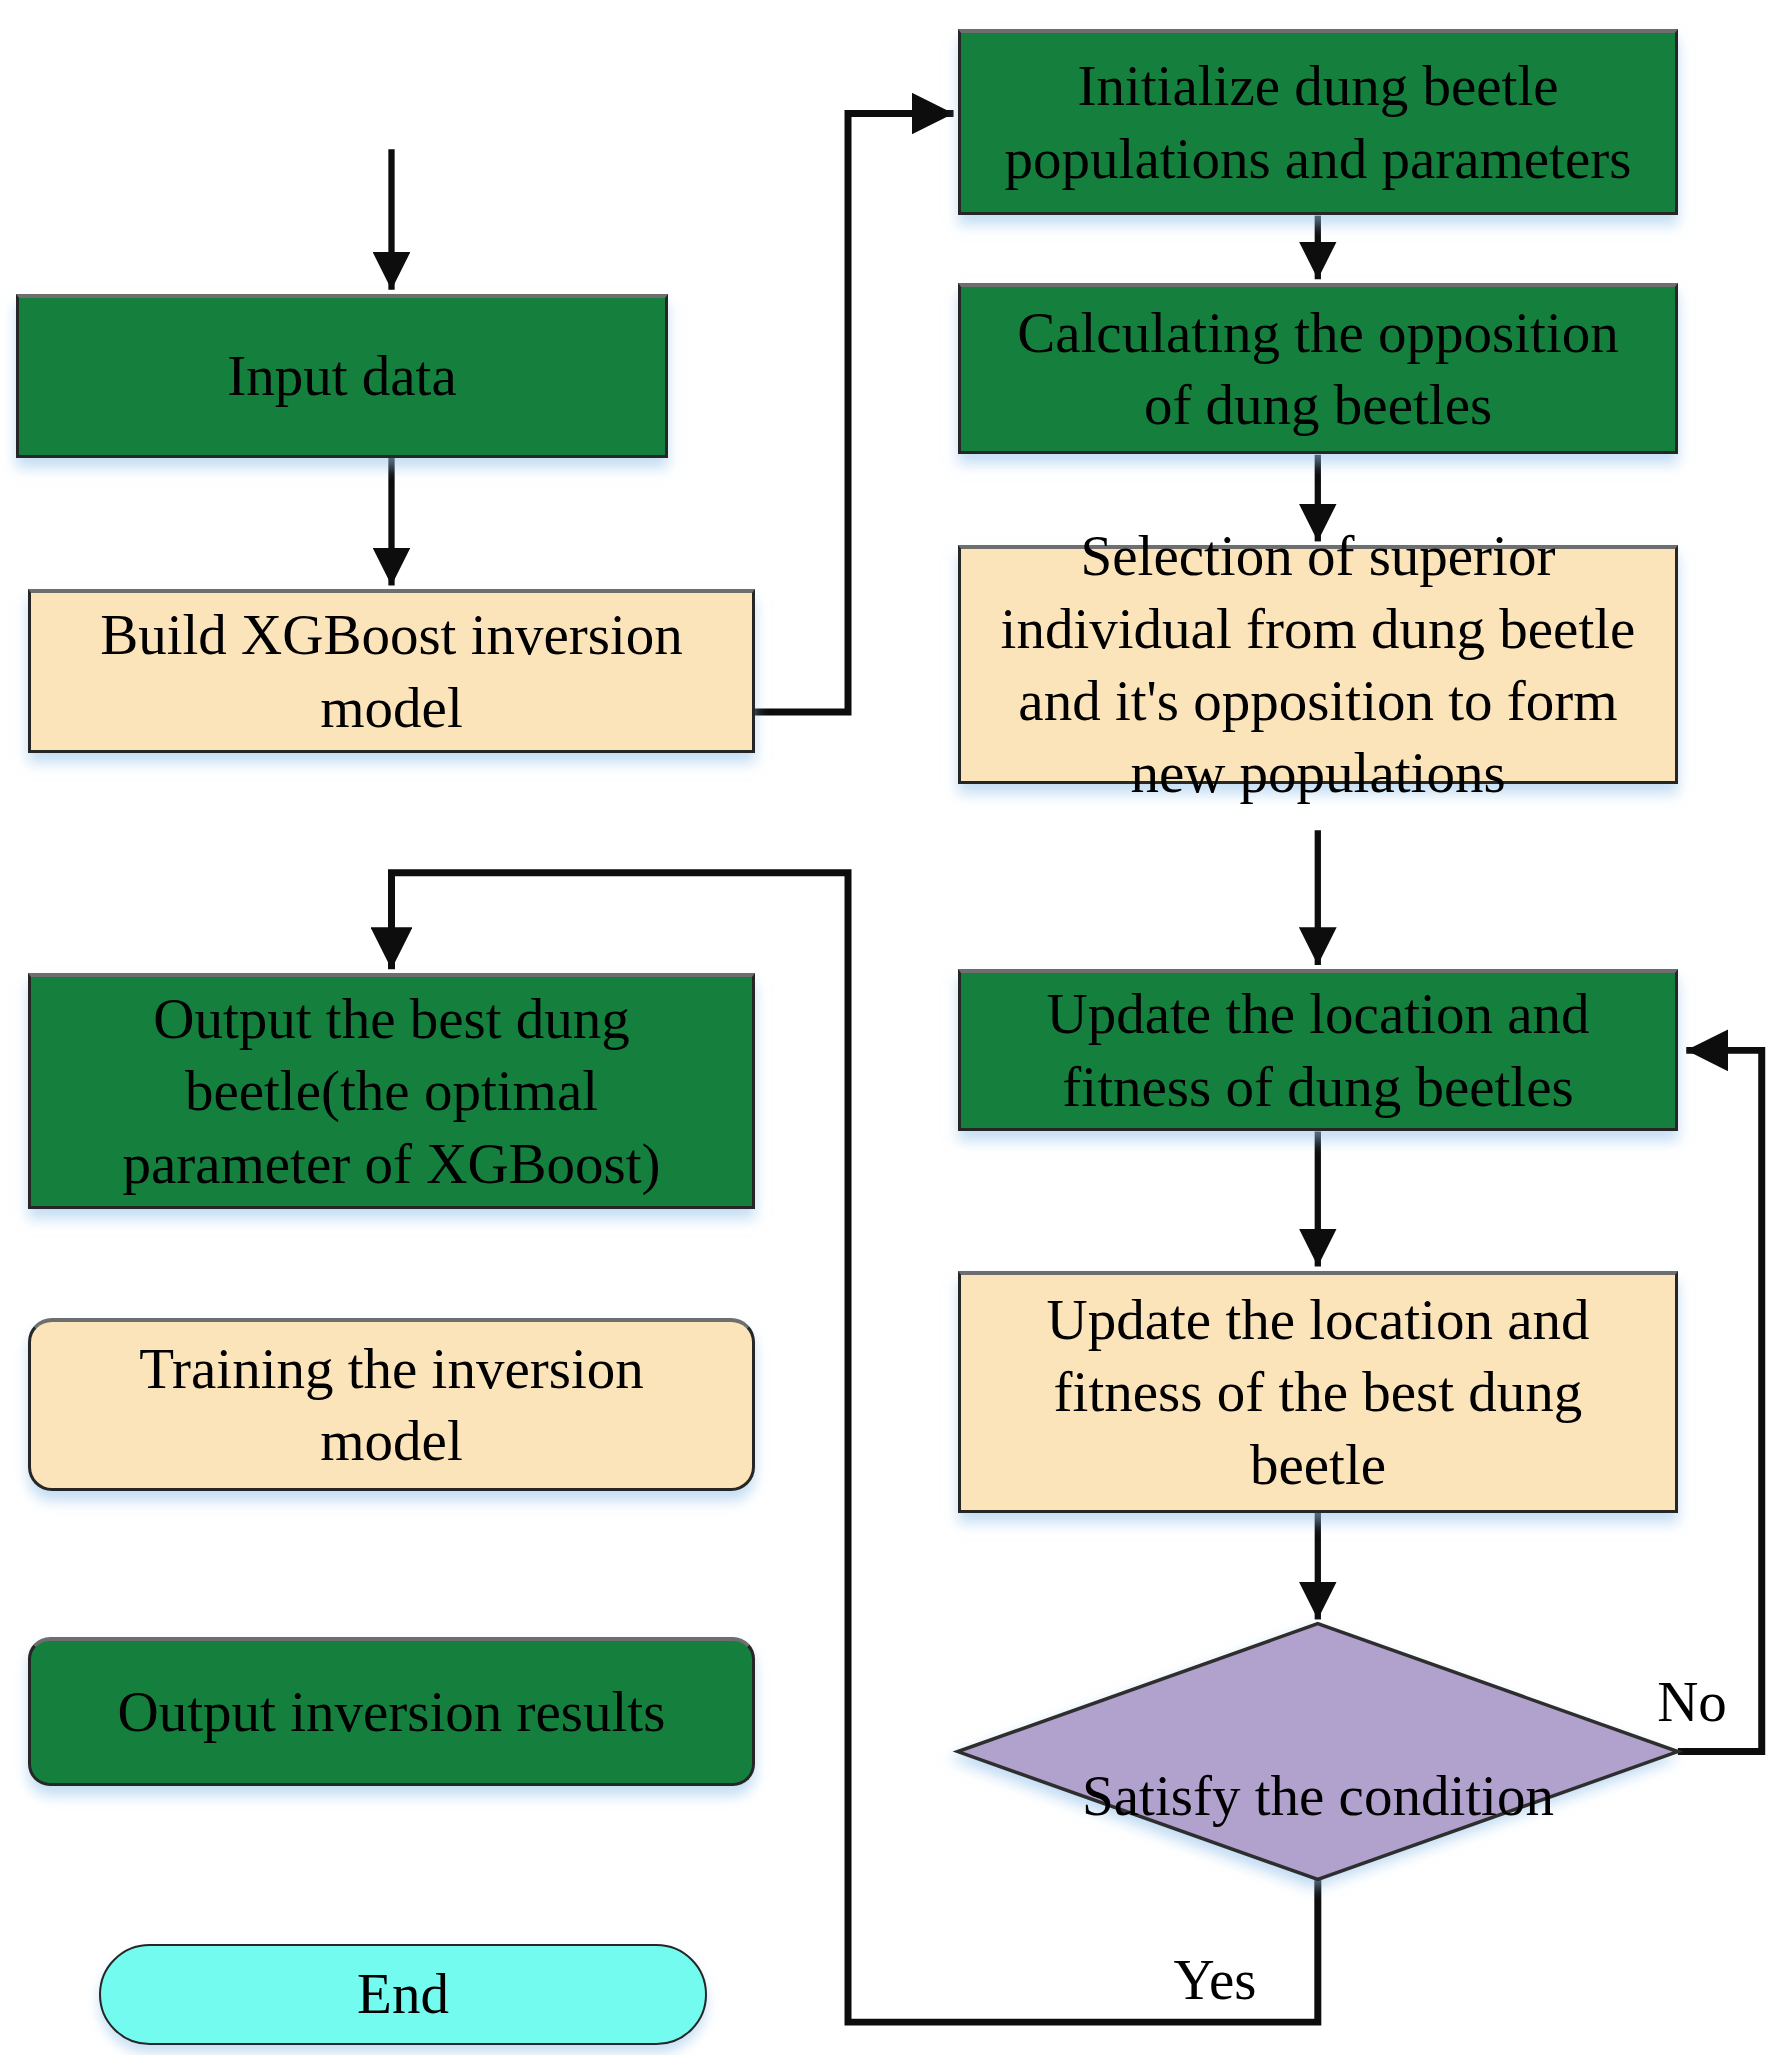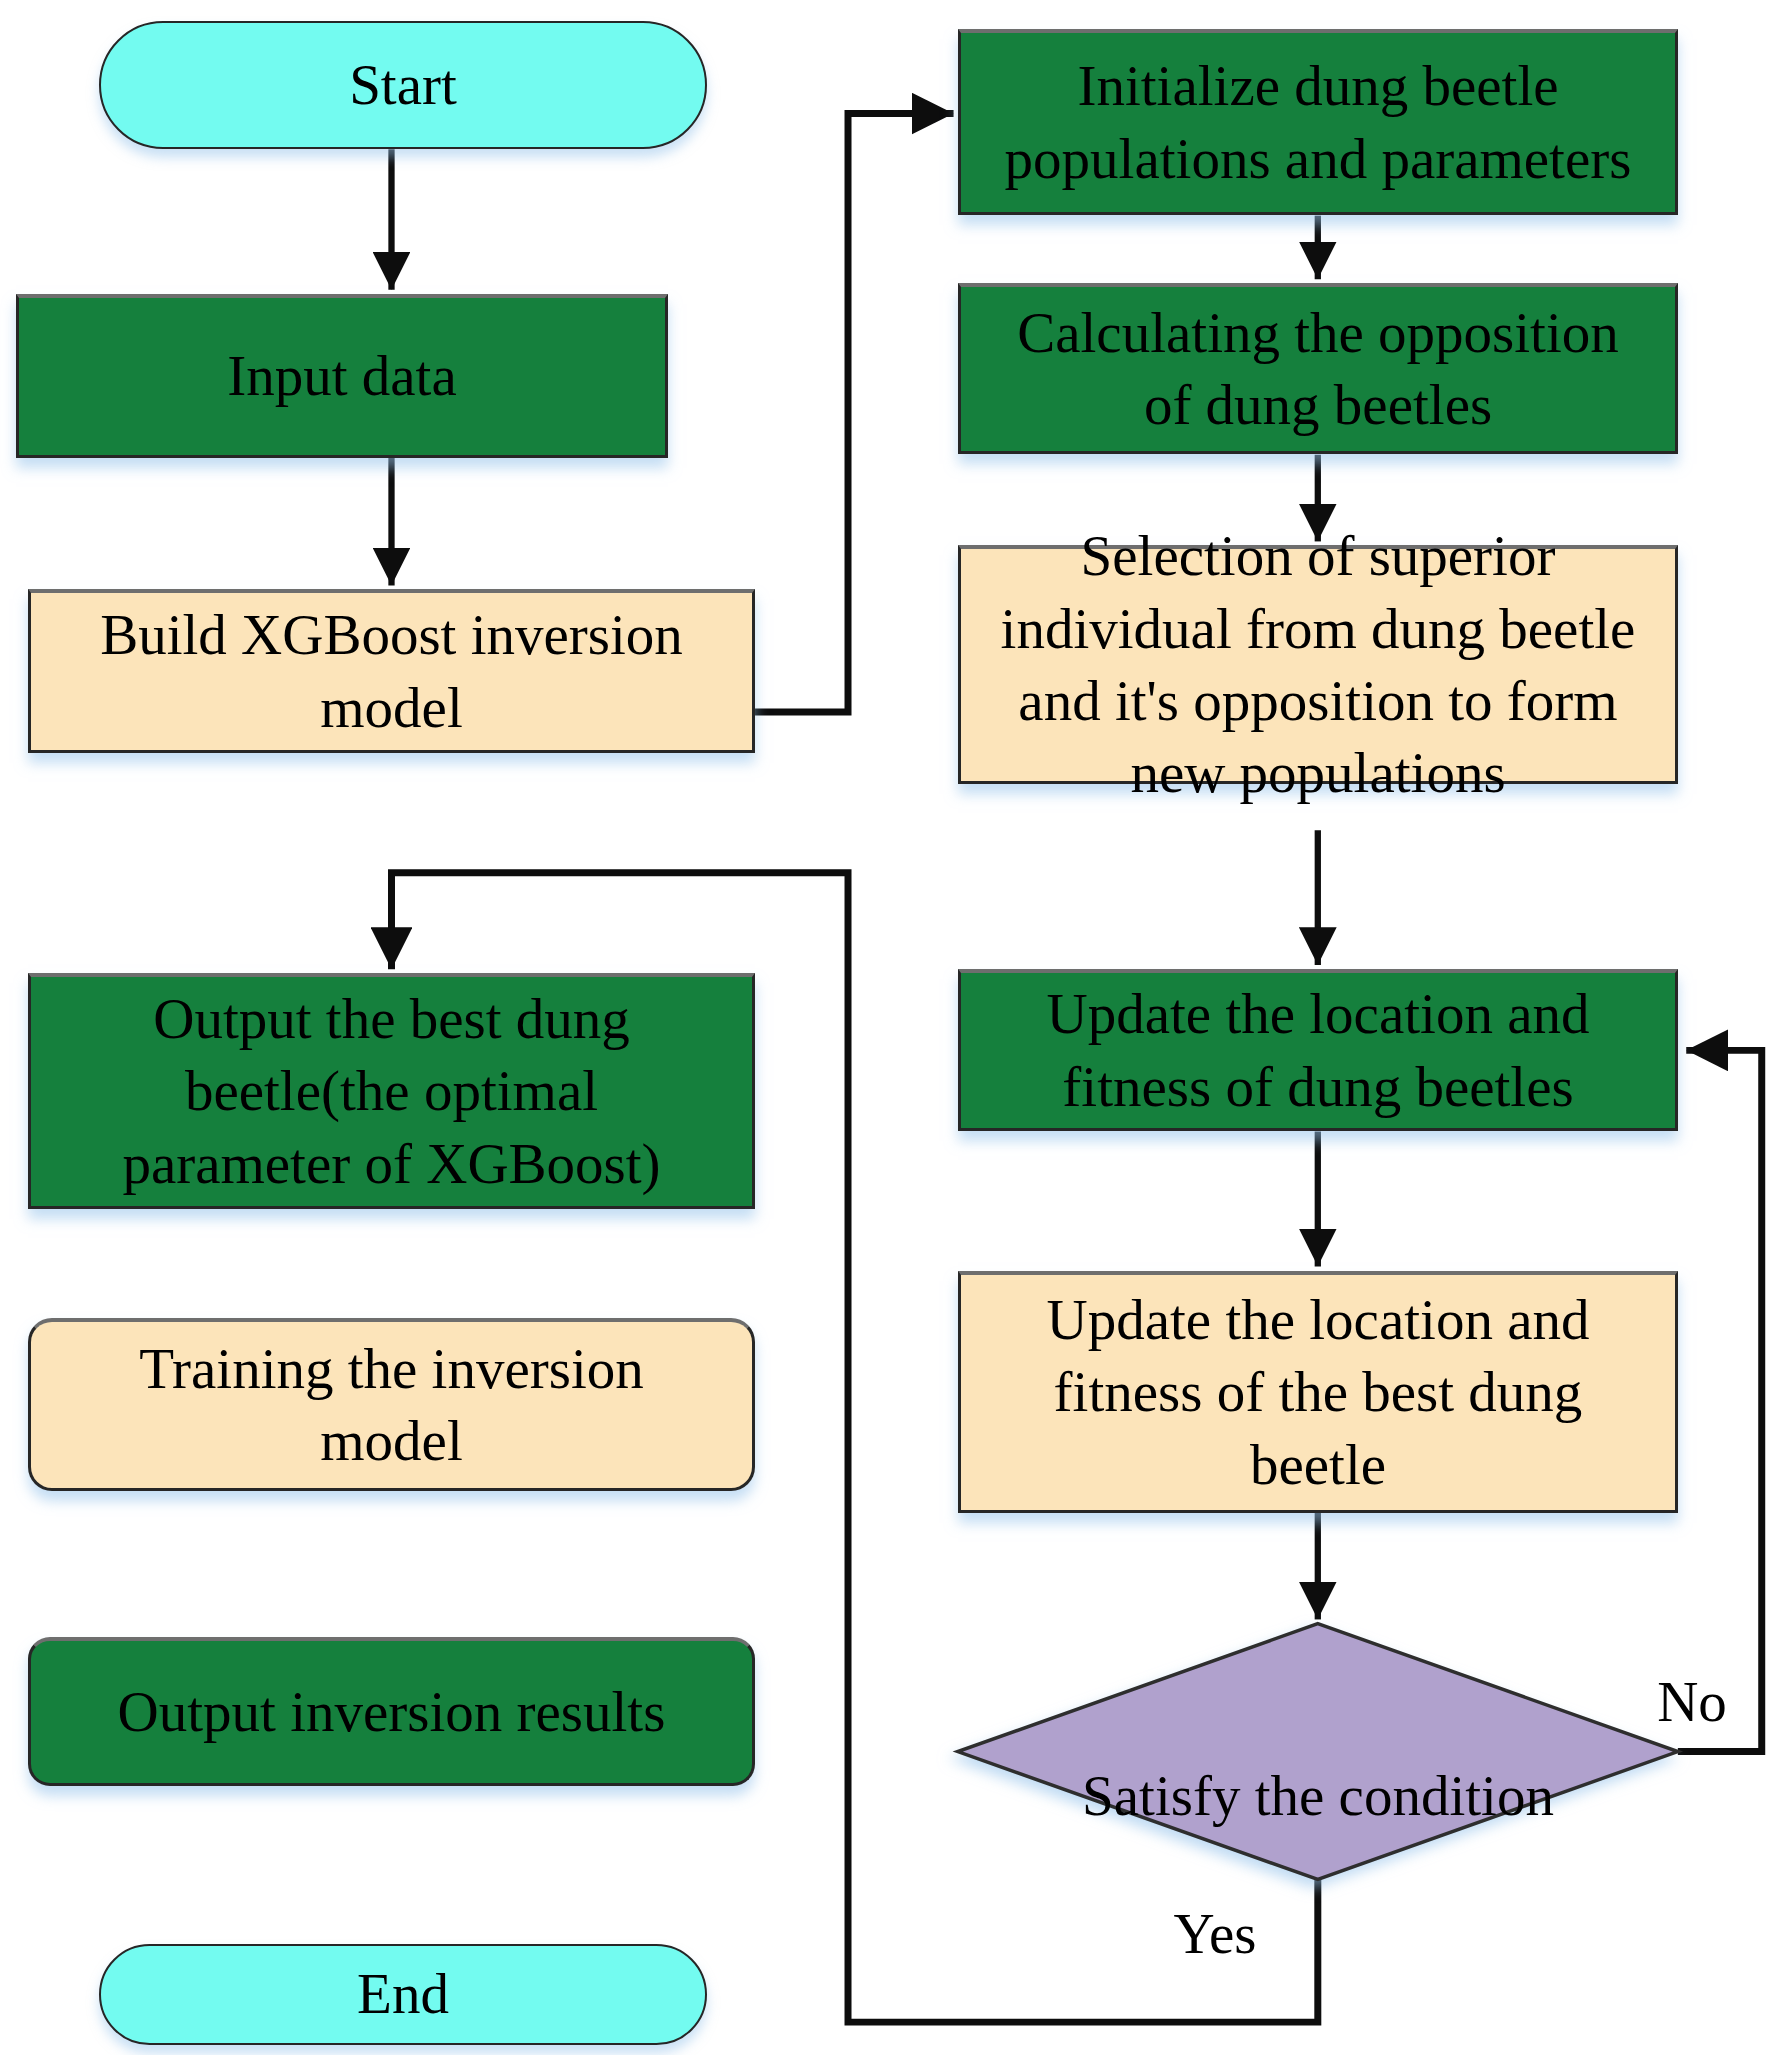--- a/index.html
+++ b/index.html
@@ -83,21 +83,20 @@
     <path d="M1885 650 V774" fill="none" stroke="#0d0d0d" stroke-width="9" marker-end="url(#ah)"></path>
     <path d="M1885 1187 V1380" fill="none" stroke="#0d0d0d" stroke-width="9" marker-end="url(#ah)"></path>
     <path d="M1885 1618 V1811" fill="none" stroke="#0d0d0d" stroke-width="9" marker-end="url(#ah)"></path>
     <path d="M1885 2163 V2316" fill="none" stroke="#0d0d0d" stroke-width="9" marker-end="url(#ah)"></path>
     <path d="M2400 2505 H2520 V1502 H2412" fill="none" stroke="#0d0d0d" stroke-width="10" marker-end="url(#ah)"></path>
     <path d="M1885 2688 V2892 H1213 V1248 H560 V1386" fill="none" stroke="#0d0d0d" stroke-width="10" marker-end="url(#ah)"></path>
 
     <polygon class="diamond-shape" points="1885,2322 2400,2505 1885,2688 1370,2505" fill="#B0A1CD" stroke="#2e2e2e" stroke-width="5"></polygon>
   </svg>
 
-  <div class="node terminator cyan" style="left:99px; top:21px; width:608px; height:128px;">Start</div>
 
   <div class="node process pink" style="left:16px; top:294px; width:652px; height:164px;">Input data</div>
 
   <div class="node process orange" style="left:28px; top:589px; width:727px; height:164px;">Build XGBoost inversion
 model</div>
 
   <div class="node process pink" style="left:28px; top:973px; width:727px; height:236px;">Output the best dung
 beetle(the optimal
 parameter of XGBoost)</div>
 
@@ -123,16 +122,16 @@
 fitness of dung beetles</div>
 
   <div class="node process orange" style="left:958px; top:1271px; width:720px; height:242px;">Update the location and
 fitness of the best dung
 beetle</div>
 
   <div class="decision-text" style="left:958px; top:1668px; width:720px; height:256px;">Satisfy the condition</div>
 
   <div class="edge-label" style="left:1629px; top:1643px; width:126px;margin-top:28px;">No</div>
 
-  <div class="edge-label" style="left:1138px; top:1903px; width:154px;">Yes</div>
+  <div class="edge-label" style="left:1138px; top:1949px; width:154px;">Yes</div>
 
 </div>
 
 
 </body></html>

